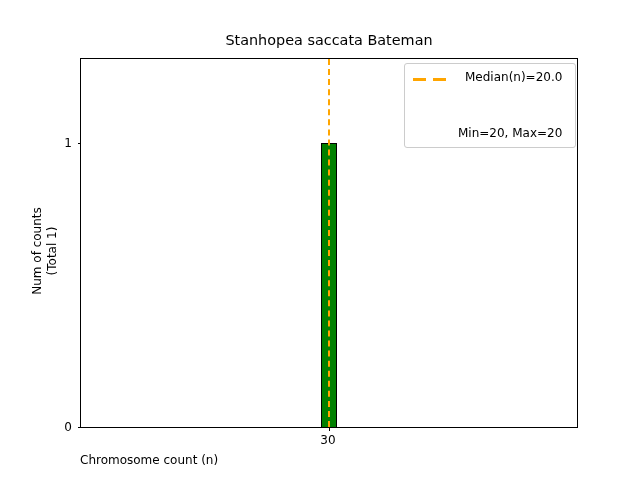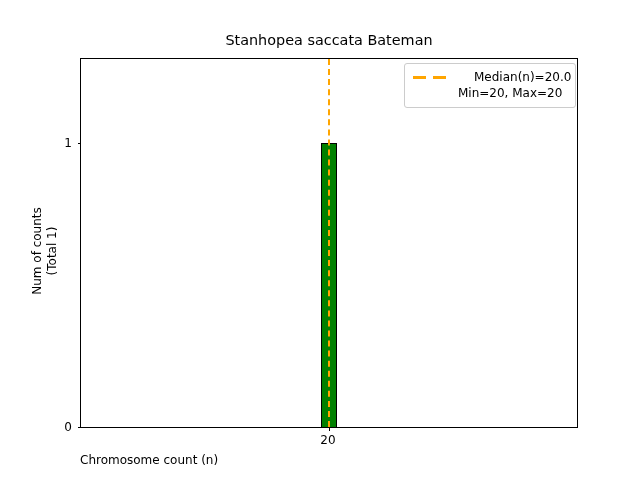--- a/index.html
+++ b/index.html
@@ -139,22 +139,22 @@
     top: 63px;
     width: 172px;
     box-sizing: border-box;
     border: 0.9px solid #cccccc;
     border-radius: 3px;
     background: rgba(255,255,255,0.95);
     padding: 5px 7px 6px 7px;
   }
   .legend-row {
     display: flex;
-    align-items: center;
-    gap: 24px;
+    align-items: flex-end;
+    gap: 15px;
   }
   .legend-sample {
     width: 38px;
     height: 12px;
     flex: 0 0 38px;
     position: relative;
   }
   .legend-dash {
     position: absolute;
     top: 5px;
@@ -166,20 +166,21 @@
   .legend-text {
     font-size: 12px;
     line-height: 16px;
     color: #000000;
     white-space: nowrap;
   }
   .legend-row-2 {
     display: flex;
     align-items: center;
     gap: 8px;
+    margin-top: 40px;
   }
   .legend-spacer {
     width: 38px;
     flex: 0 0 38px;
   }
 </style>
 </head>
 <body>
 
 <div id="figure">
@@ -195,21 +196,21 @@
 
     <div class="ytick" style="top: 368px; left: -3.5px;"></div>
     <div class="ytick" style="top: 84px; left: -3.5px;"></div>
 
     <div class="xtick" style="left: 248px; bottom: -3.5px;"></div>
   </div>
 
   <div class="ytick-label" style="left: 38px; top: 421px; width: 34px;">0</div>
   <div class="ytick-label" style="left: 38px; top: 137px; width: 34px;">1</div>
 
-  <div class="xtick-label" style="left: 303px; top: 434px; width: 50px;">20</div>
+  <div class="xtick-label" style="left: 303px; top: 434px; width: 50px;">30</div>
 
   <div id="xlabel">Chromosome count (n)</div>
 
   <div id="ylabel-wrap">
     <div id="ylabel">Num of counts
 (Total 1)</div>
   </div>
 
   <div id="legend">
     <div class="legend-row">

